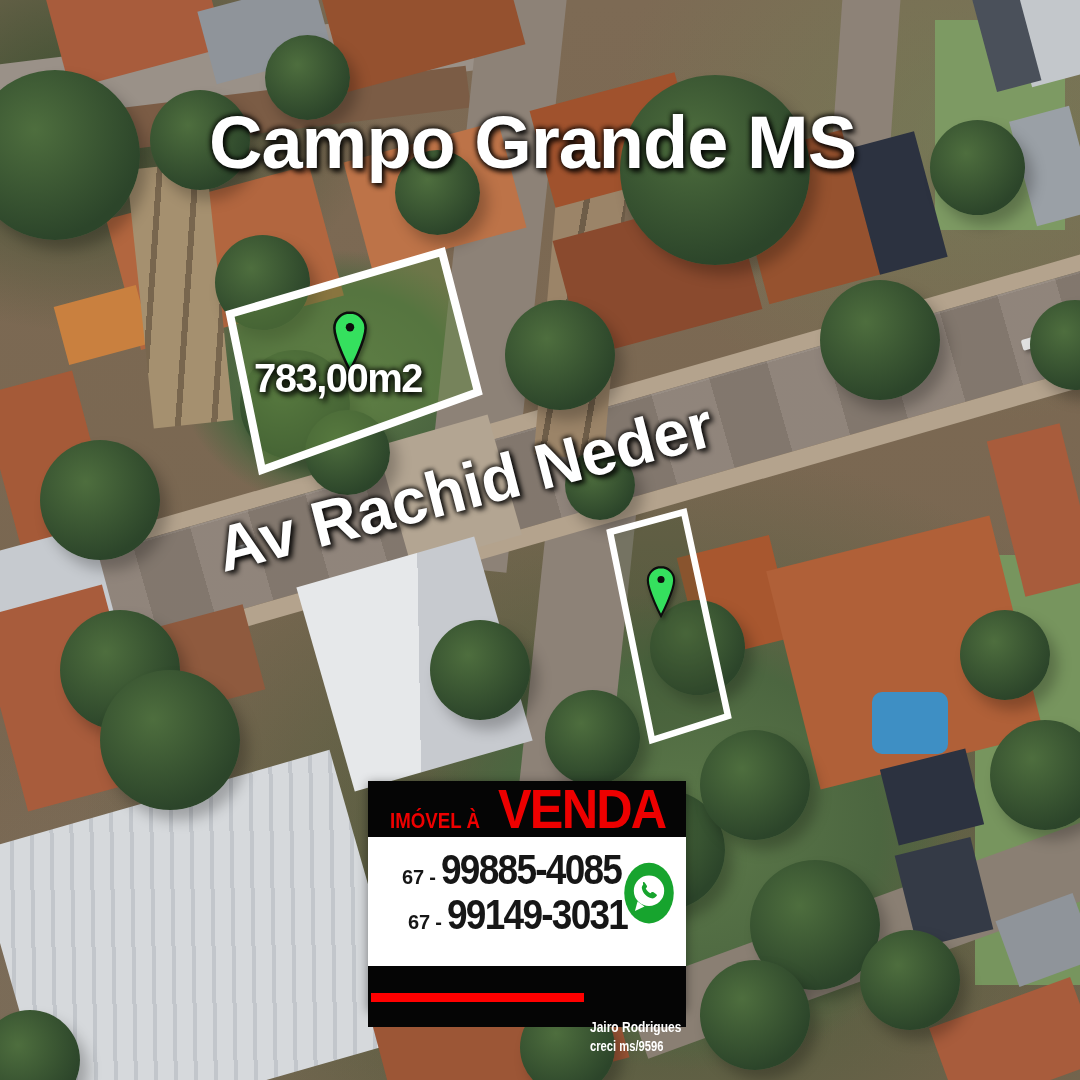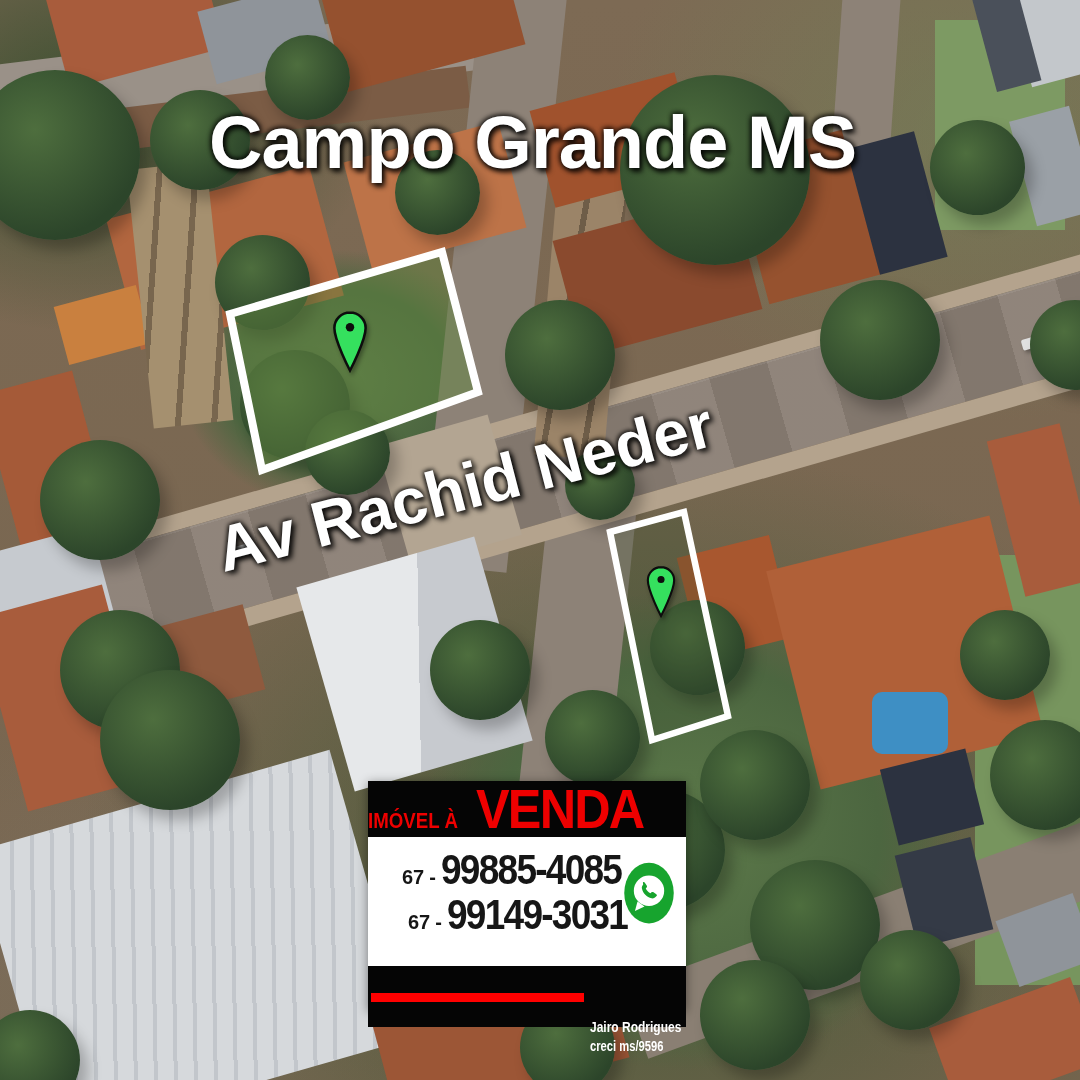--- a/index.html
+++ b/index.html
@@ -37,21 +37,21 @@
      font-size:74px;letter-spacing:-1px;white-space:nowrap;}
   .street{left:165px;top:440px;width:600px;height:95px;line-height:95px;
      font-size:64px;white-space:nowrap;transform:rotate(-14.5deg);}
   .area{font-size:40px;letter-spacing:-1.5px;white-space:nowrap;}
   .area783{left:188px;top:356px;width:300px;}
   .area360{left:505px;top:617px;width:300px;}
   
   .ad{position:absolute;left:368px;top:781px;width:318px;height:229px;
       box-shadow:0 2px 10px rgba(0,0,0,.45);}
   .ad .banner{position:relative;height:56px;background:#050505;display:flex;
-      align-items:baseline;box-sizing:border-box;}
+      align-items:baseline;padding-left:22px;box-sizing:border-box;}
   .ad .banner .pre{color:#ee0000;font-weight:bold;font-size:22px;letter-spacing:0;
       display:inline-block;transform:scaleX(.85);transform-origin:left bottom;}
   .ad .banner .big{color:#ee0000;font-weight:bold;font-size:56px;line-height:56px;
       letter-spacing:-2px;display:inline-block;transform:scaleX(.9);
       transform-origin:left bottom;margin-left:2px;}
   .ad .white{position:relative;height:129px;background:#fff;}
   .phone{position:absolute;display:flex;align-items:baseline;color:#161616;white-space:nowrap;}
   .phone .ddd{font-weight:bold;font-size:20px;}
   .phone .dash{font-weight:bold;font-size:20px;margin:0 5px;}
   .phone .num{font-weight:bold;font-size:43px;letter-spacing:-2px;display:inline-block;
@@ -167,20 +167,21 @@
     <path d="M18 2C9.9 2 3.2 8.6 3.2 16.8 3.2 28.6 18 57 18 57s14.8-28.4 14.8-40.2C32.8 8.6 26.1 2 18 2Z" fill="#35e05e" stroke="#0d0d0d" stroke-width="2.4"></path>
     <circle cx="18" cy="16" r="4" fill="#0d0d0d"></circle>
   </svg>
   <svg class="pin" style="left:645px;top:564px" width="32" height="56" viewBox="0 0 36 60">
     <path d="M18 2C9.9 2 3.2 8.6 3.2 16.8 3.2 28.6 18 57 18 57s14.8-28.4 14.8-40.2C32.8 8.6 26.1 2 18 2Z" fill="#35e05e" stroke="#0d0d0d" stroke-width="2.4"></path>
     <circle cx="18" cy="16" r="4" fill="#0d0d0d"></circle>
   </svg>
 
   <div class="map-label title">Campo Grande MS</div>
   <div class="map-label street">Av Rachid Neder</div>
+  <div class="map-label area area783">783,00m2</div>
 
   <div class="ad">
     <div class="banner">
       <span class="pre">IMÓVEL À</span>
       <span class="big">VENDA</span>
     </div>
     <div class="white">
       <div class="phone p1">
         <span class="ddd">67</span>
         <span class="dash">-</span>

